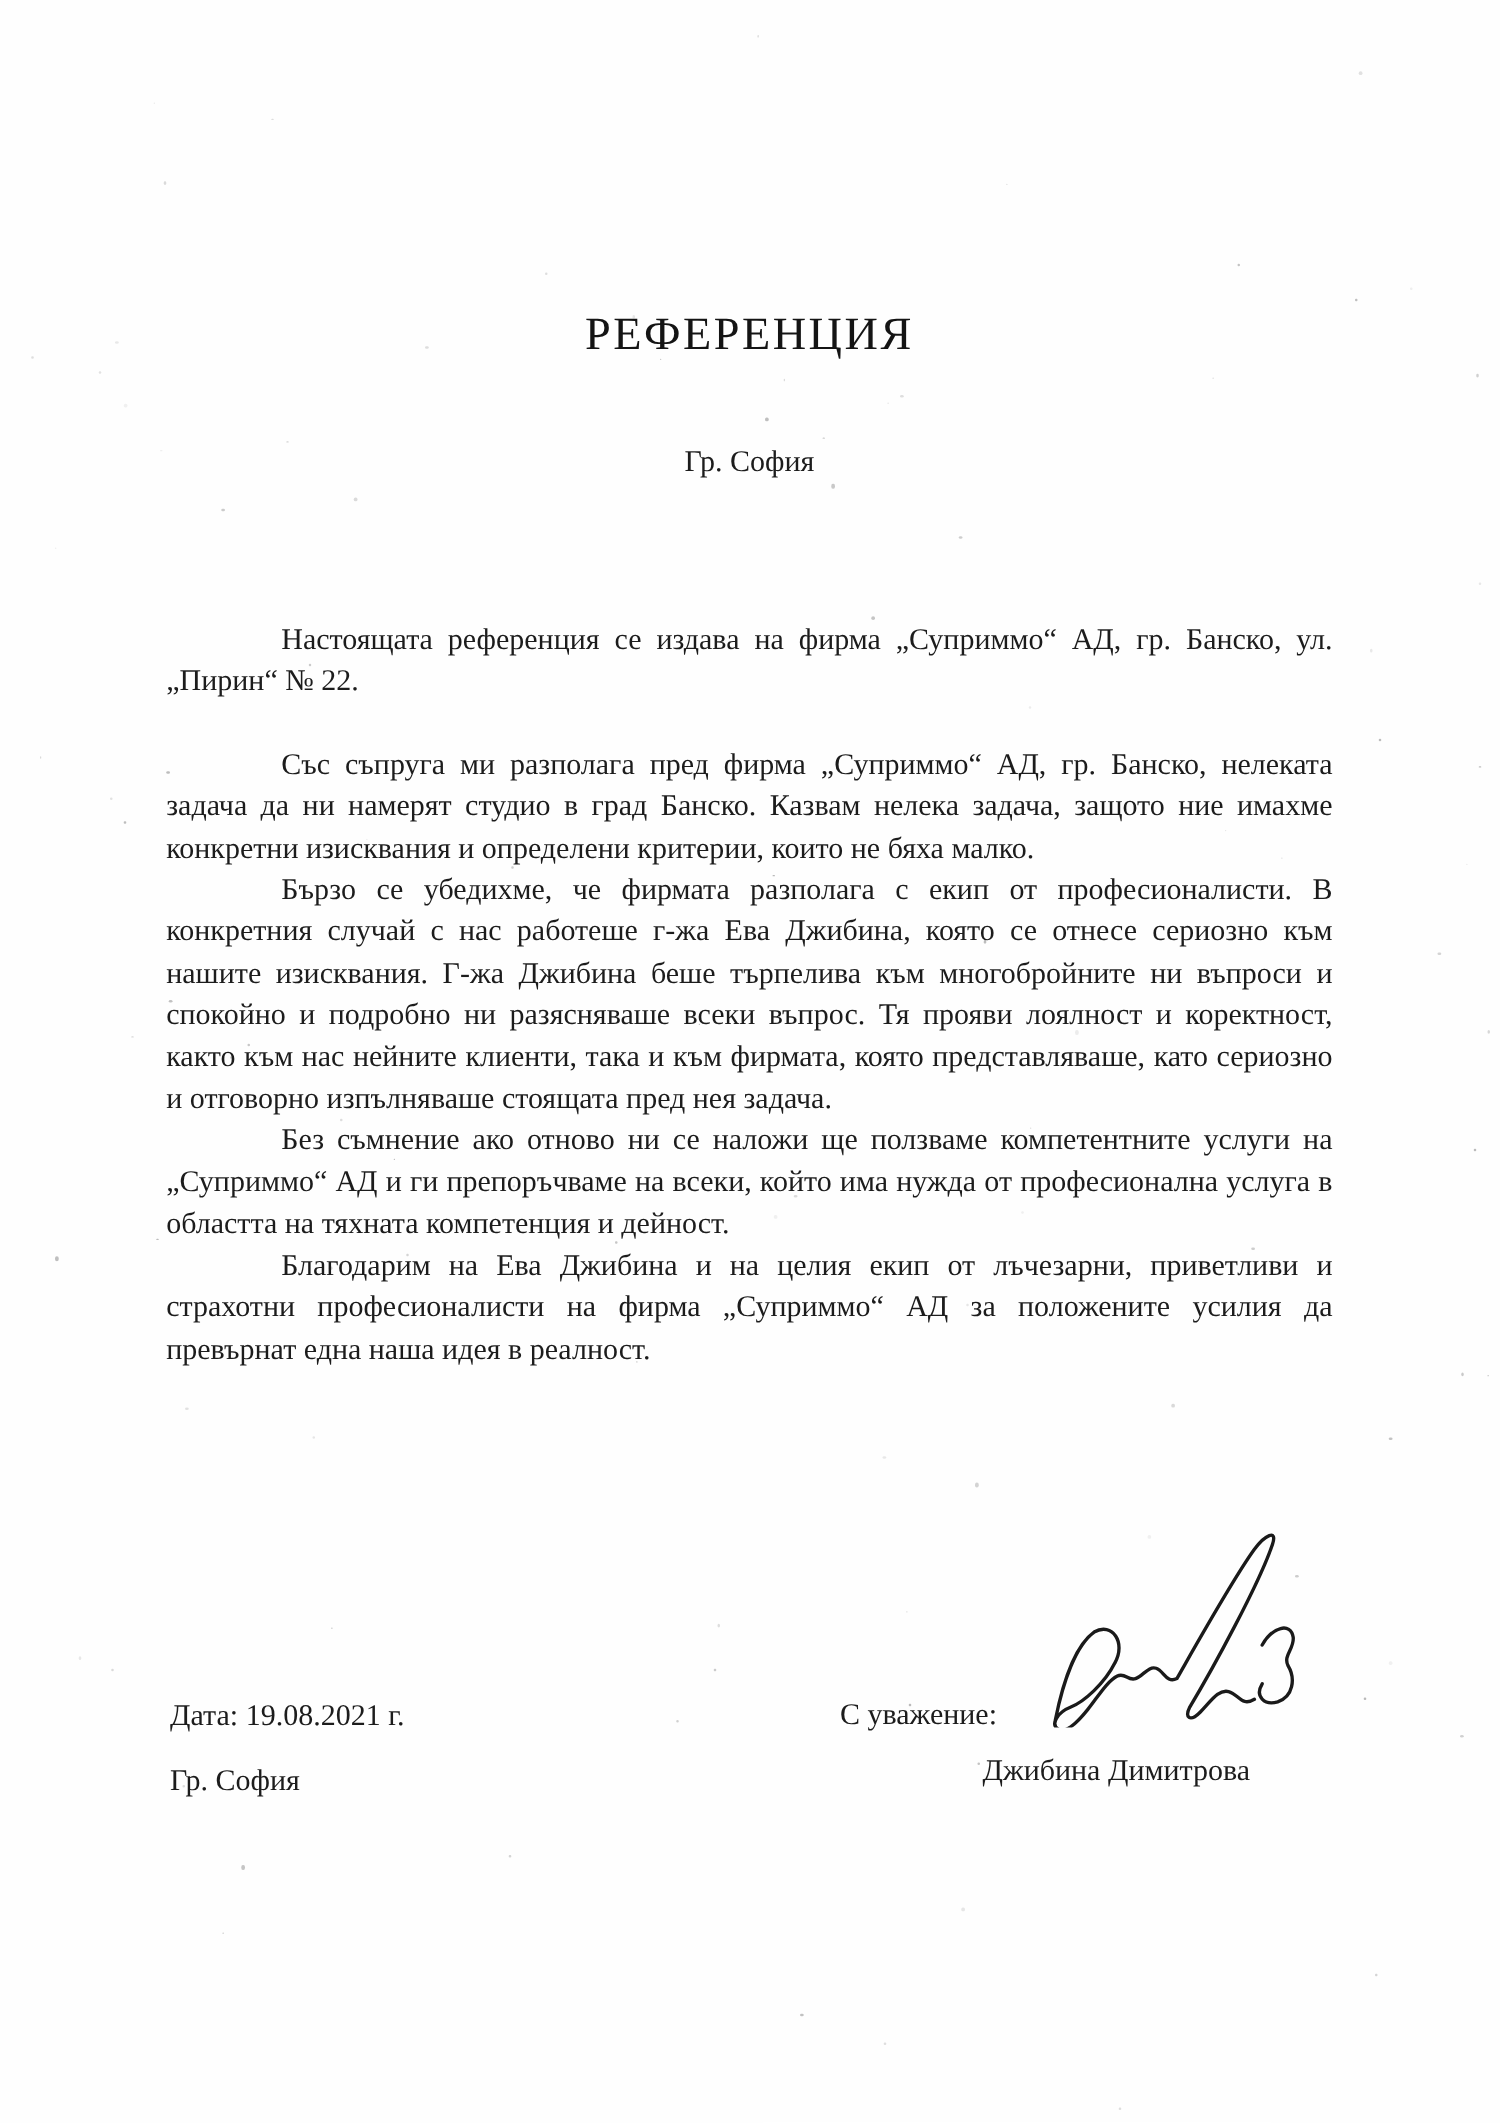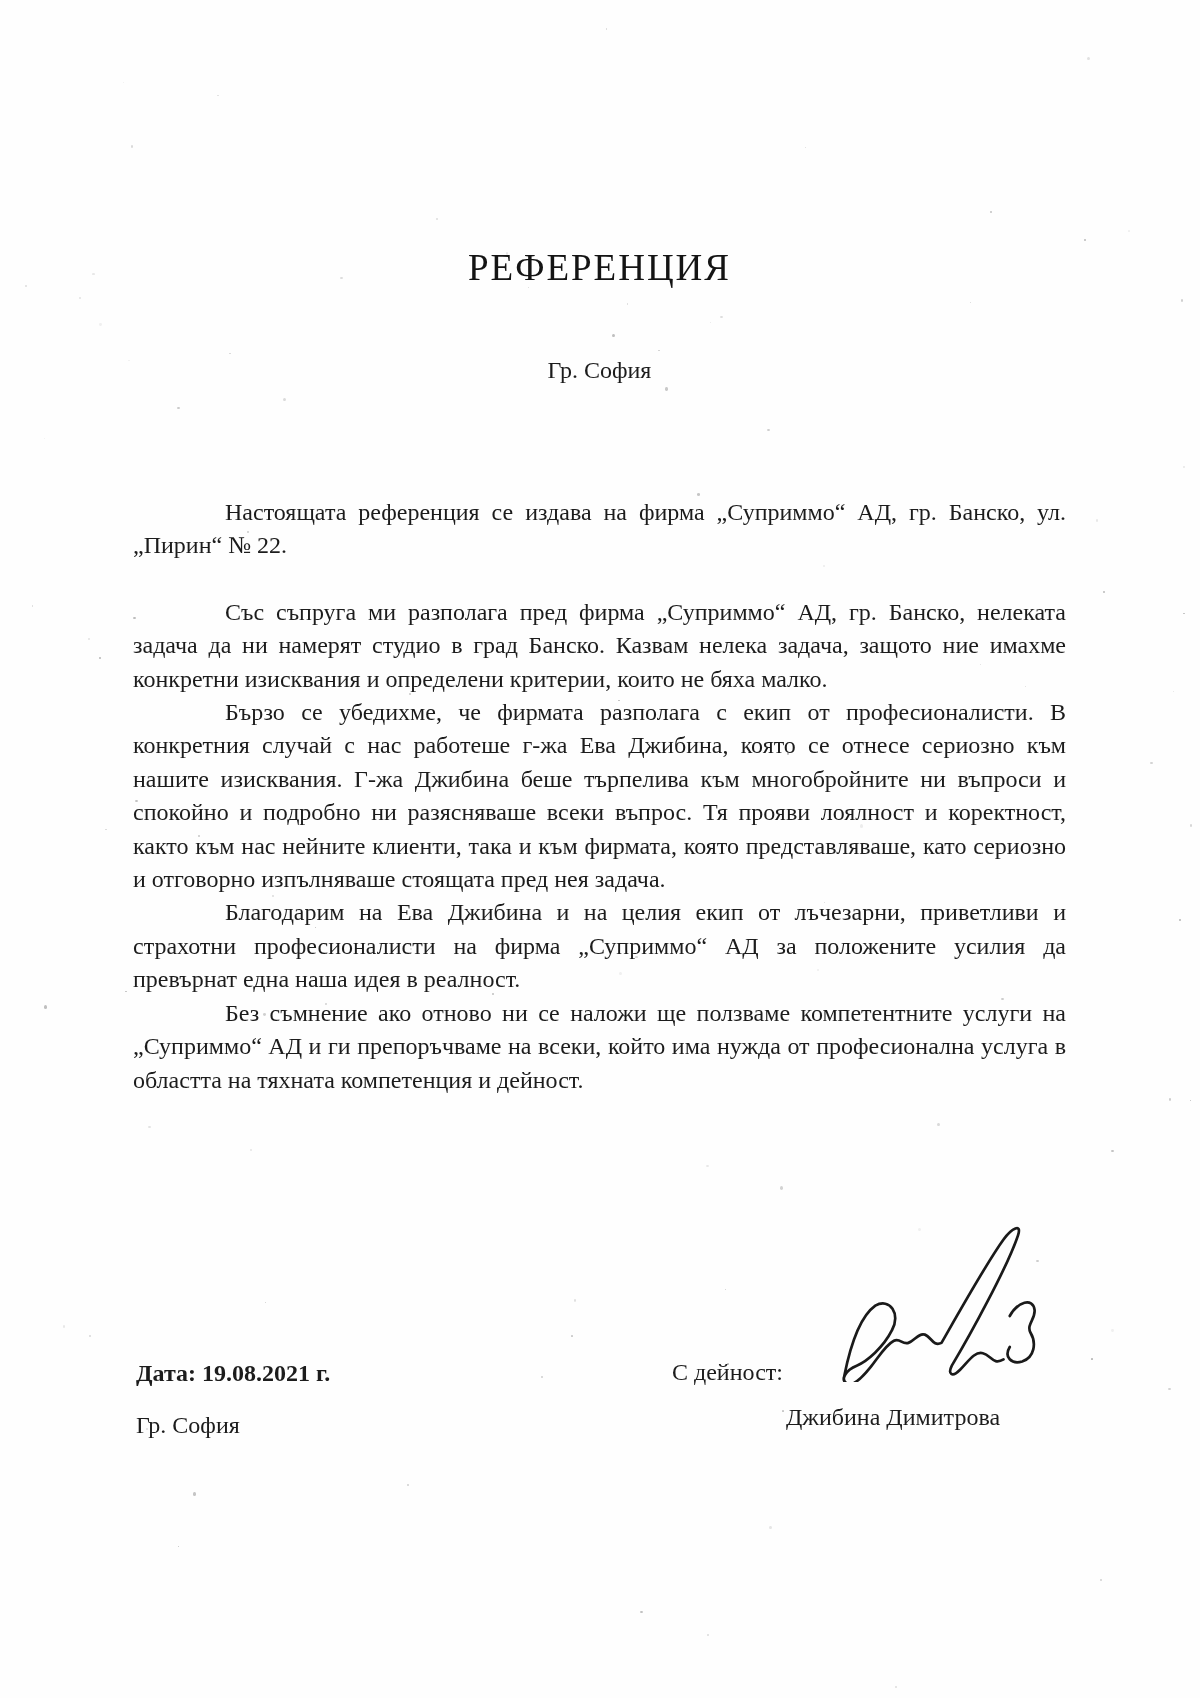--- a/index.html
+++ b/index.html
@@ -36,21 +36,21 @@
     position:absolute; top:496px; left:133px; width:933px;
     font-size:24px; line-height:33.4px;
     text-align:justify;
   }
   .body-text p {
     margin:0;
     text-indent:92px;
   }
   .body-text p.gap-after { margin-bottom:33px; }
   
-  .f-date   { position:absolute; left:136px; top:1360px; font-size:24px;font-weight:bold; }
+  .f-date   { position:absolute; left:136px; top:1360px; font-size:24px; }
   .f-city   { position:absolute; left:136px; top:1412px; font-size:24px; }
   .f-closing{ position:absolute; left:672px; top:1359px; font-size:24px; }
   .f-signer { position:absolute; left:786px; top:1404px; font-size:24px; }
   .signature {
     position:absolute; left:836px; top:1220px;
     width:212px; height:162px;
   }
   .signature svg { display:block; width:100%; height:100%; }
   
   .noise { position:absolute; inset:0; pointer-events:none; }
@@ -177,27 +177,27 @@
       <i style="width: 2px; height: 1.8px; left: 823px; top: 565px; opacity: 0.09;"></i>
     </div>
 
   <div class="doc-title">РЕФЕРЕНЦИЯ</div>
   <div class="doc-sub2">Гр. София</div>
 
   <div class="body-text">
     <p class="gap-after">Настоящата референция се издава на фирма „Суприммо“ АД, гр. Банско, ул. „Пирин“ № 22.</p>
     <p>Със съпруга ми разполага пред фирма „Суприммо“ АД, гр. Банско, нелеката задача да ни намерят студио в град Банско. Казвам нелека задача, защото ние имахме конкретни изисквания и определени критерии, които не бяха малко.</p>
     <p>Бързо се убедихме, че фирмата разполага с екип от професионалисти. В конкретния случай с нас работеше г-жа Ева Джибина, която се отнесе сериозно към нашите изисквания. Г-жа Джибина беше търпелива към многобройните ни въпроси и спокойно и подробно ни разясняваше всеки въпрос. Тя прояви лоялност и коректност, както към нас нейните клиенти, така и към фирмата, която представляваше, като сериозно и отговорно изпълняваше стоящата пред нея задача.</p>
+    <p>Без съмнение ако отново ни се наложи ще ползваме компетентните услуги на „Суприммо“ АД и ги препоръчваме на всеки, който има нужда от професионална услуга в областта на тяхната компетенция и дейност.</p>
     <p>Благодарим на Ева Джибина и на целия екип от лъчезарни, приветливи и страхотни професионалисти на фирма „Суприммо“ АД за положените усилия да превърнат една наша идея в реалност.</p>
-    <p>Без съмнение ако отново ни се наложи ще ползваме компетентните услуги на „Суприммо“ АД и ги препоръчваме на всеки, който има нужда от професионална услуга в областта на тяхната компетенция и дейност.</p>
   </div>
 
   <div class="f-date">Дата: 19.08.2021 г.</div>
   <div class="f-city">Гр. София</div>
-  <div class="f-closing">С дейност:</div>
+  <div class="f-closing">С уважение:</div>
   <div class="f-signer">Джибина Димитрова</div>
 
   <div class="signature">
     <svg viewBox="0 0 205 155" xmlns="http://www.w3.org/2000/svg" fill="none" stroke="#1a1a1a" stroke-width="2.6" stroke-linecap="round" stroke-linejoin="round">
       <path d="
         M 8 150
         C 14 120 24 92 38 82
         C 52 74 63 90 54 106
         C 46 122 30 136 20 140
         C 10 144 4 153 10 157

